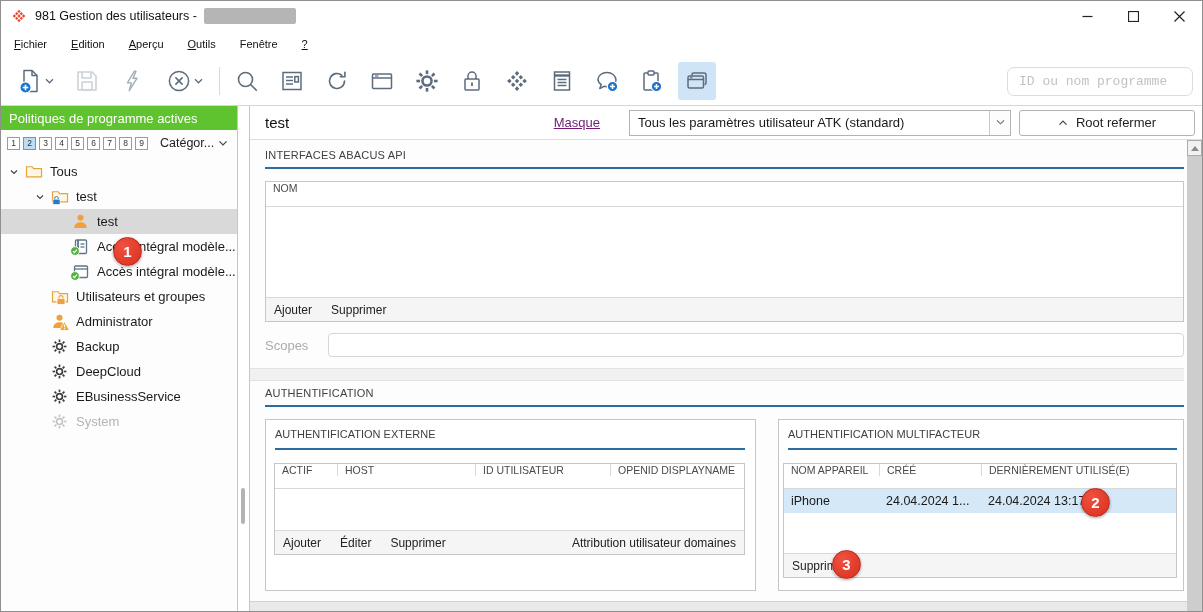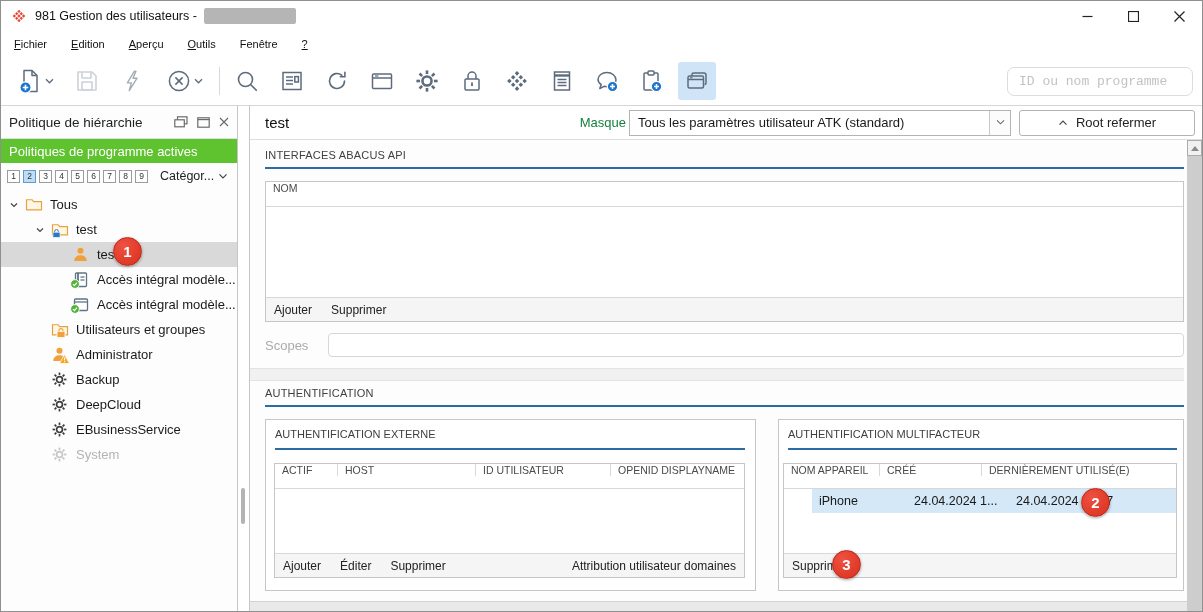--- a/index.html
+++ b/index.html
@@ -48,40 +48,40 @@
   .trow.selected { background:#d9d9d9; }
   .trow .chev { width:12px; margin-right:5px; }
   .trow .ticon { width:18px; height:18px; margin-right:7px; position:relative; flex:none; }
   .trow.dim { color:#b3b3b3; }
   .ov { position:absolute; font-size:0; }
 
   
   .main { position:absolute; left:248px; top:105px; right:0; bottom:0; background:#fdfdfd; border-left:1px solid #c6c6c6; }
   .main-header { height:34px; display:flex; align-items:center; padding:0 7px 0 15px; background:#fff; border-bottom:1px solid #dedede; }
   .rec-title { font-size:15px; color:#111; flex:1; }
-  .mask-label { font-size:13px; color:#15803d; margin-right:3px; }
+  .mask-label { font-size:13px; color:#701a75; margin-right:29px;text-decoration:underline; }
   .select { width:382px; height:26px; border:1px solid #b3b3b3; border-radius:0; background:#fff; display:flex; align-items:center; }
   .select .val { flex:1; font-size:13px; padding:0 8px; white-space:nowrap; overflow:hidden; }
   .select .sel-arrow { width:21px; height:100%; border-left:1px solid #c9c9c9; display:flex; align-items:center; justify-content:center; background:#fcfcfc; }
   .collapse-btn { margin-left:8px; width:176px; height:26px; border:1px solid #b3b3b3; border-radius:3px; background:#fff; display:flex; align-items:center; justify-content:center; gap:8px; font-size:13px; color:#222; }
   .content { position:absolute; top:34px; left:0; right:15px; bottom:0; background:#fdfdfd; }
   .vscroll { position:absolute; top:34px; right:0; bottom:0; width:15px; background:#cdcdcd; }
   .vs-btn { height:16px; background:#f1f1f1; border:1px solid #ababab; display:flex; align-items:center; justify-content:center; }
 
   .sec-title { position:absolute; font-size:11px; color:#3f3f3f; letter-spacing:.2px; }
   .sec-line { position:absolute; height:2px; background:#2b6ca3; }
 
   .tbl { position:absolute; border:1px solid #c6c6c6; background:#fff; display:flex; flex-direction:column; }
   .tbl-head { height:25px; display:flex; align-items:flex-start; border-bottom:1px solid #d8d8d8; flex:none; }
   .th { font-size:10.5px; color:#4a4a4a; display:flex; align-items:center; padding-left:7px; }
   .th + .th { border-left:1px solid #d8d8d8; }
   .tbl-body { flex:1; background:#fff; }
   .tbl-foot { height:24px; background:#f5f5f5; border-top:1px solid #d8d8d8; display:flex; align-items:center; padding:0 8px; gap:19px; font-size:12px; color:#222; flex:none; }
   .foot-right { margin-left:auto; }
-  .data-row { height:24px; display:flex; align-items:center; font-size:12.5px;margin-left:28px; }
+  .data-row { height:24px; display:flex; align-items:center; font-size:12.5px; }
   .data-row.hl { background:#d4e8f8; }
   .cell { padding-left:7px; white-space:nowrap; overflow:hidden; }
 
   .scopes-row { position:absolute; display:flex; align-items:center; }
   .scopes-label { width:63px; font-size:13px; color:#ababab; }
   .scopes-input { flex:1; height:24px; border:1px solid #d6d6d6; border-radius:4px; background:#fff; }
 
   .panel { position:absolute; border:1px solid #c6c6c6; background:#fff; }
   .p-title { position:absolute; top:8px; left:9px; font-size:11px; color:#3f3f3f; }
   .p-line { position:absolute; top:28px; height:2px; background:#2b6ca3; }
@@ -304,36 +304,20 @@
           <line x1="4" y1="11.5" x2="19.5" y2="11.5"></line>
           <line x1="6" y1="9.8" x2="8.5" y2="9.8" stroke-width="1.2"></line>
       </svg>
     </div>
     <div class="search-box">
       <input type="text" placeholder="ID ou nom programme" style="">
     </div>
   </div>
 
   <div class="sidebar">
-    <div class="sb-header">
-      <span class="sb-title">Politique de hiérarchie</span>
-      <span class="sb-hicons">
-        <svg width="14" height="12" viewBox="0 0 14 12" fill="none" stroke="#6b6b6b" stroke-width="1.2">
-            <rect x="3.5" y="0.8" width="9.5" height="7"></rect>
-            <rect x="0.8" y="3.8" width="9.5" height="7" fill="#fdfdfd"></rect>
-          </svg>
-        <svg width="13" height="11" viewBox="0 0 13 11" fill="none" stroke="#6b6b6b" stroke-width="1.2">
-            <rect x="0.8" y="0.8" width="11.4" height="9.4"></rect>
-            <line x1="0.8" y1="2.6" x2="12.2" y2="2.6"></line>
-          </svg>
-        <svg width="10" height="10" viewBox="0 0 10 10">
-            <path d="M1 1l8 8M9 1l-8 8" stroke="#6b6b6b" stroke-width="1.2"></path>
-          </svg>
-      </span>
-    </div>
     <div class="banner">Politiques de programme actives</div>
     <div class="numrow">
       <span class="numsq">1</span>
       <span class="numsq active">2</span>
       <span class="numsq">3</span>
       <span class="numsq">4</span>
       <span class="numsq">5</span>
       <span class="numsq">6</span>
       <span class="numsq">7</span>
       <span class="numsq">8</span>
@@ -532,21 +516,21 @@
       </div>
 
       <div class="band" style="top:228px"></div>
 
       <div class="sec-title" style="top:247px;left:15px">AUTHENTIFICATION</div>
       <div class="sec-line" style="top:265px;left:15px;right:3px"></div>
 
       <div class="panel" style="top:279px;left:15px;width:491px;height:172px">
         <div class="p-title">AUTHENTIFICATION EXTERNE</div>
         <div class="p-line" style="left:9px;right:10px"></div>
-        <div class="tbl" style="top:43px;left:8px;right:10px;height:115px">
+        <div class="tbl" style="top:43px;left:8px;right:10px;height:92px">
           <div class="tbl-head">
             <div class="th" style="width:62px">ACTIF</div>
             <div class="th" style="width:138px">HOST</div>
             <div class="th" style="width:135px">ID UTILISATEUR</div>
             <div class="th" style="flex:1">OPENID DISPLAYNAME</div>
           </div>
           <div class="tbl-body"></div>
           <div class="tbl-foot">
             <span>Ajouter</span>
             <span>Éditer</span>

